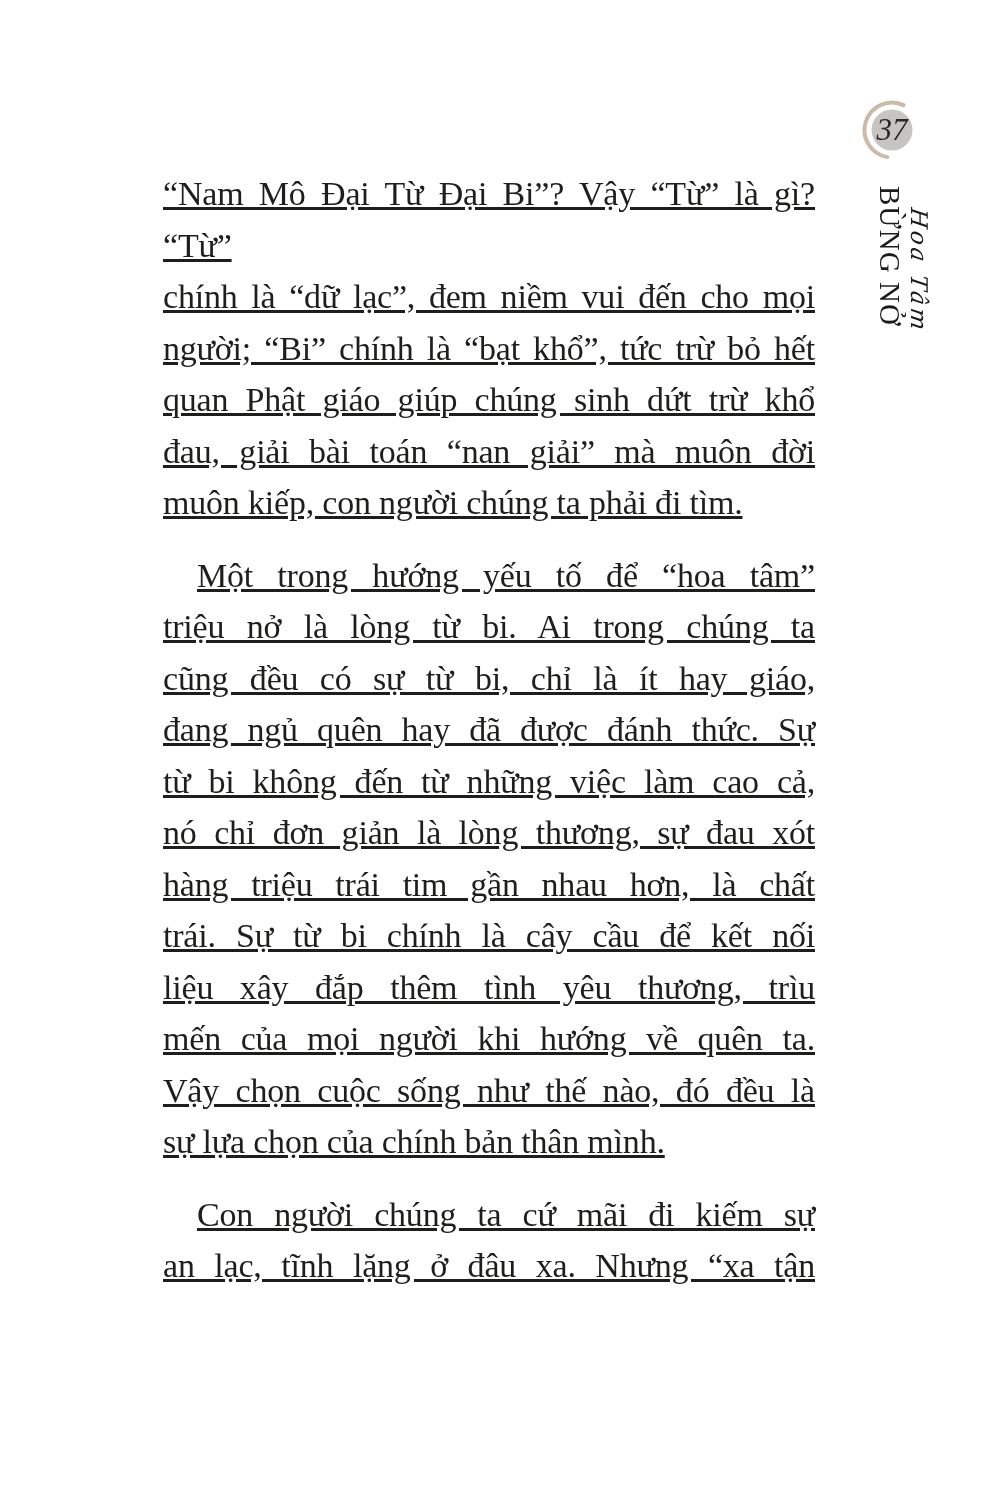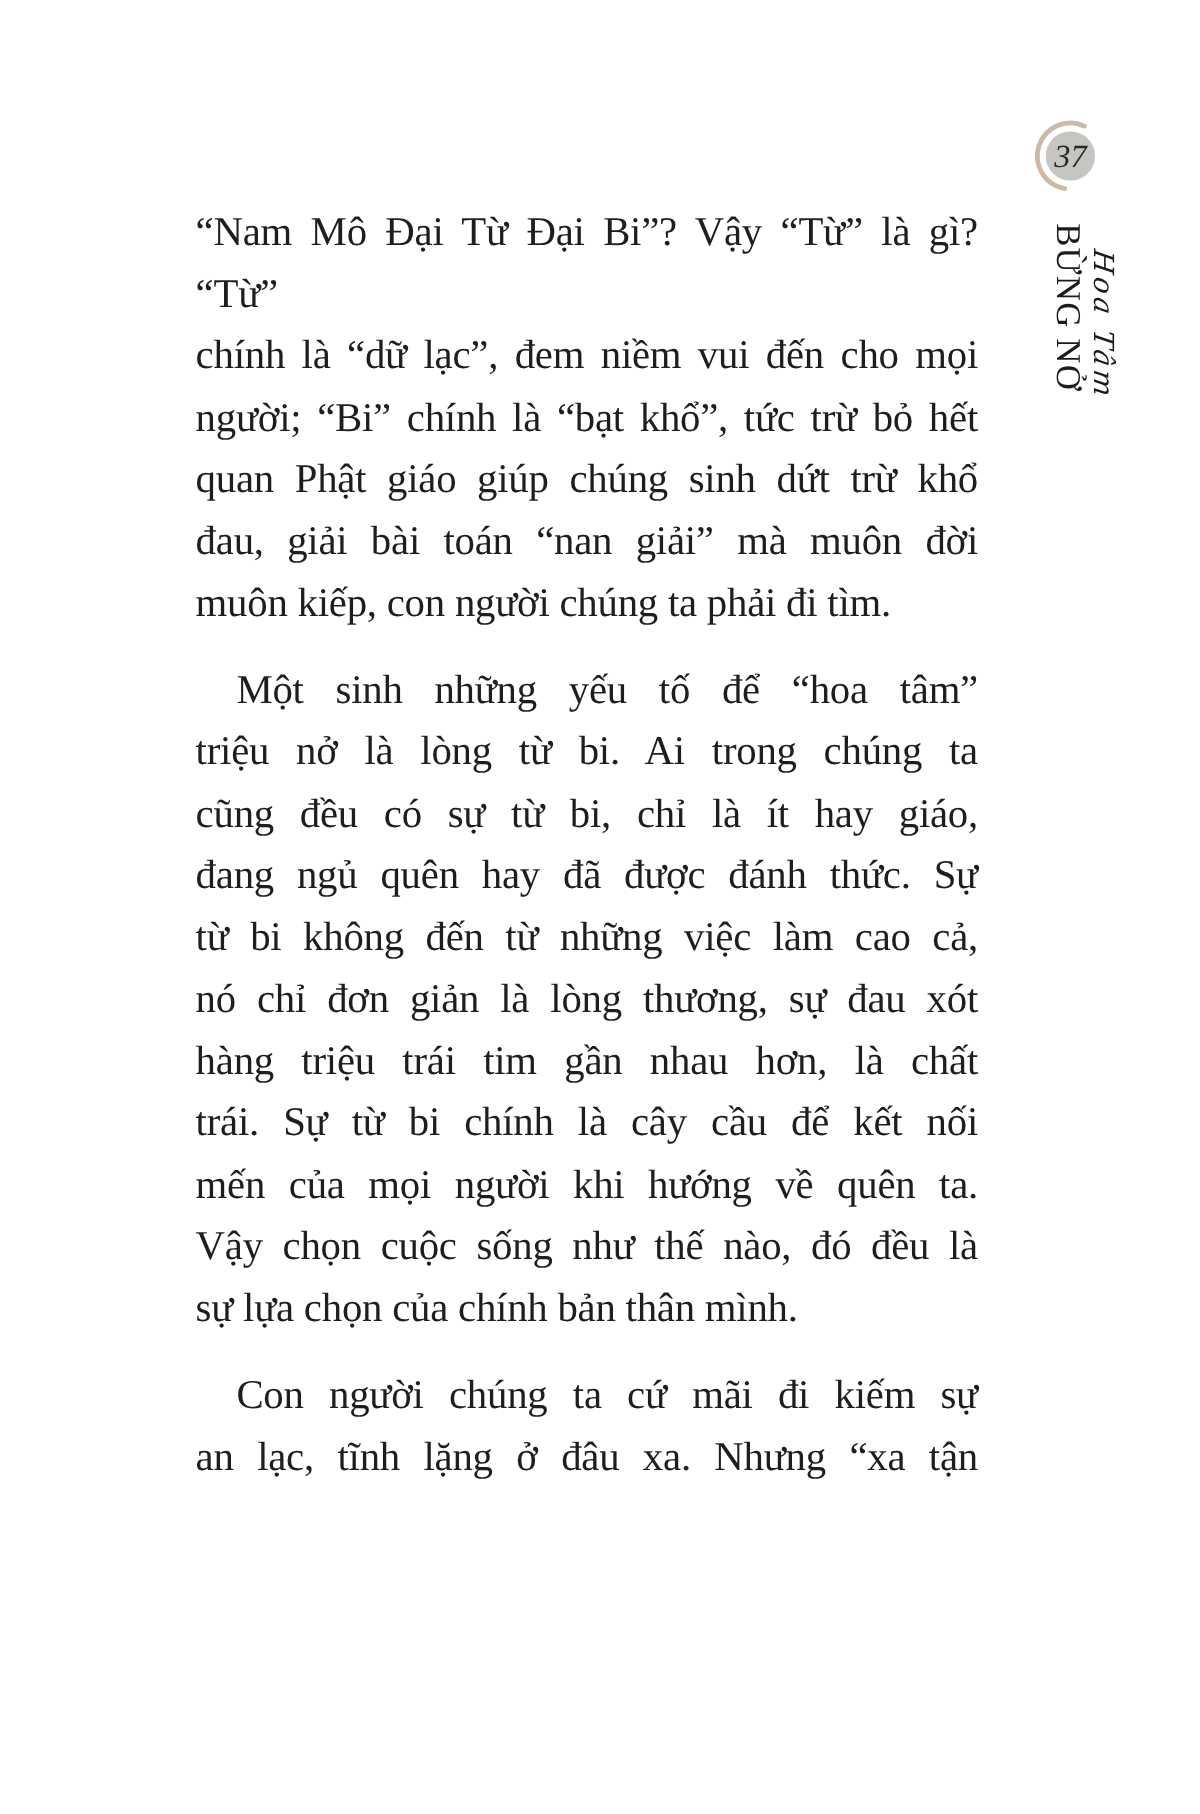--- a/index.html
+++ b/index.html
@@ -20,21 +20,21 @@
   .body-text {
     position: absolute;
     left: 163px;
     top: 168px;
     width: 652px;
     color: #1e1e1c;
     font-size: 34px;
     line-height: 51.5px;
     letter-spacing: -0.2px;
   }
-  .para { margin: 0 0 21px 0; }
+  .para { margin: 0 0 21px 0; text-decoration: underline; }
   .para:last-child { margin-bottom: 16px; }
   .line {
     text-align: justify;
     text-align-last: justify;
     white-space: normal;
   }
   .line.last { text-align-last: left; }
   .line.indent { text-indent: 34px; }
 
   
@@ -48,21 +48,21 @@
   .badge-wrap svg { position: absolute; left: 0; top: 0; }
   .page-number {
     position: absolute;
     left: 15px;
     top: 15px;
     width: 42px;
     height: 42px;
     display: flex;
     align-items: center;
     justify-content: center;
-    font-size: 27px;
+    font-size: 31px;
     font-style: italic;
     color: #28282a;
   }
 
   
   .spine {
     position: absolute;
     left: 932px;
     top: 186px;
     transform: rotate(90deg);
@@ -109,28 +109,29 @@
     <div class="para">
       <div class="line">“Nam Mô Đại Từ Đại Bi”? Vậy “Từ” là gì? “Từ”</div>
       <div class="line">chính là “dữ lạc”, đem niềm vui đến cho mọi</div>
       <div class="line">người; “Bi” chính là “bạt khổ”, tức trừ bỏ hết</div>
       <div class="line">quan Phật giáo giúp chúng sinh dứt trừ khổ</div>
       <div class="line">đau, giải bài toán “nan giải” mà muôn đời</div>
       <div class="line last">muôn kiếp, con người chúng ta phải đi tìm.</div>
     </div>
 
     <div class="para">
-      <div class="line indent">Một sinh những yếu tố để “hoa tâm”</div>
+      <div class="line indent">Một trong hướng yếu tố để “hoa tâm”</div>
       <div class="line">triệu nở là lòng từ bi. Ai trong chúng ta</div>
       <div class="line">cũng đều có sự từ bi, chỉ là ít hay giáo,</div>
       <div class="line">đang ngủ quên hay đã được đánh thức. Sự</div>
       <div class="line">từ bi không đến từ những việc làm cao cả,</div>
       <div class="line">nó chỉ đơn giản là lòng thương, sự đau xót</div>
       <div class="line">hàng triệu trái tim gần nhau hơn, là chất</div>
       <div class="line">trái. Sự từ bi chính là cây cầu để kết nối</div>
+      <div class="line">liệu xây đắp thêm tình yêu thương, trìu</div>
       <div class="line">mến của mọi người khi hướng về quên ta.</div>
       <div class="line">Vậy chọn cuộc sống như thế nào, đó đều là</div>
       <div class="line last">sự lựa chọn của chính bản thân mình.</div>
     </div>
 
     <div class="para">
       <div class="line indent">Con người chúng ta cứ mãi đi kiếm sự</div>
       <div class="line">an lạc, tĩnh lặng ở đâu xa. Nhưng “xa tận</div>
     </div>
 

